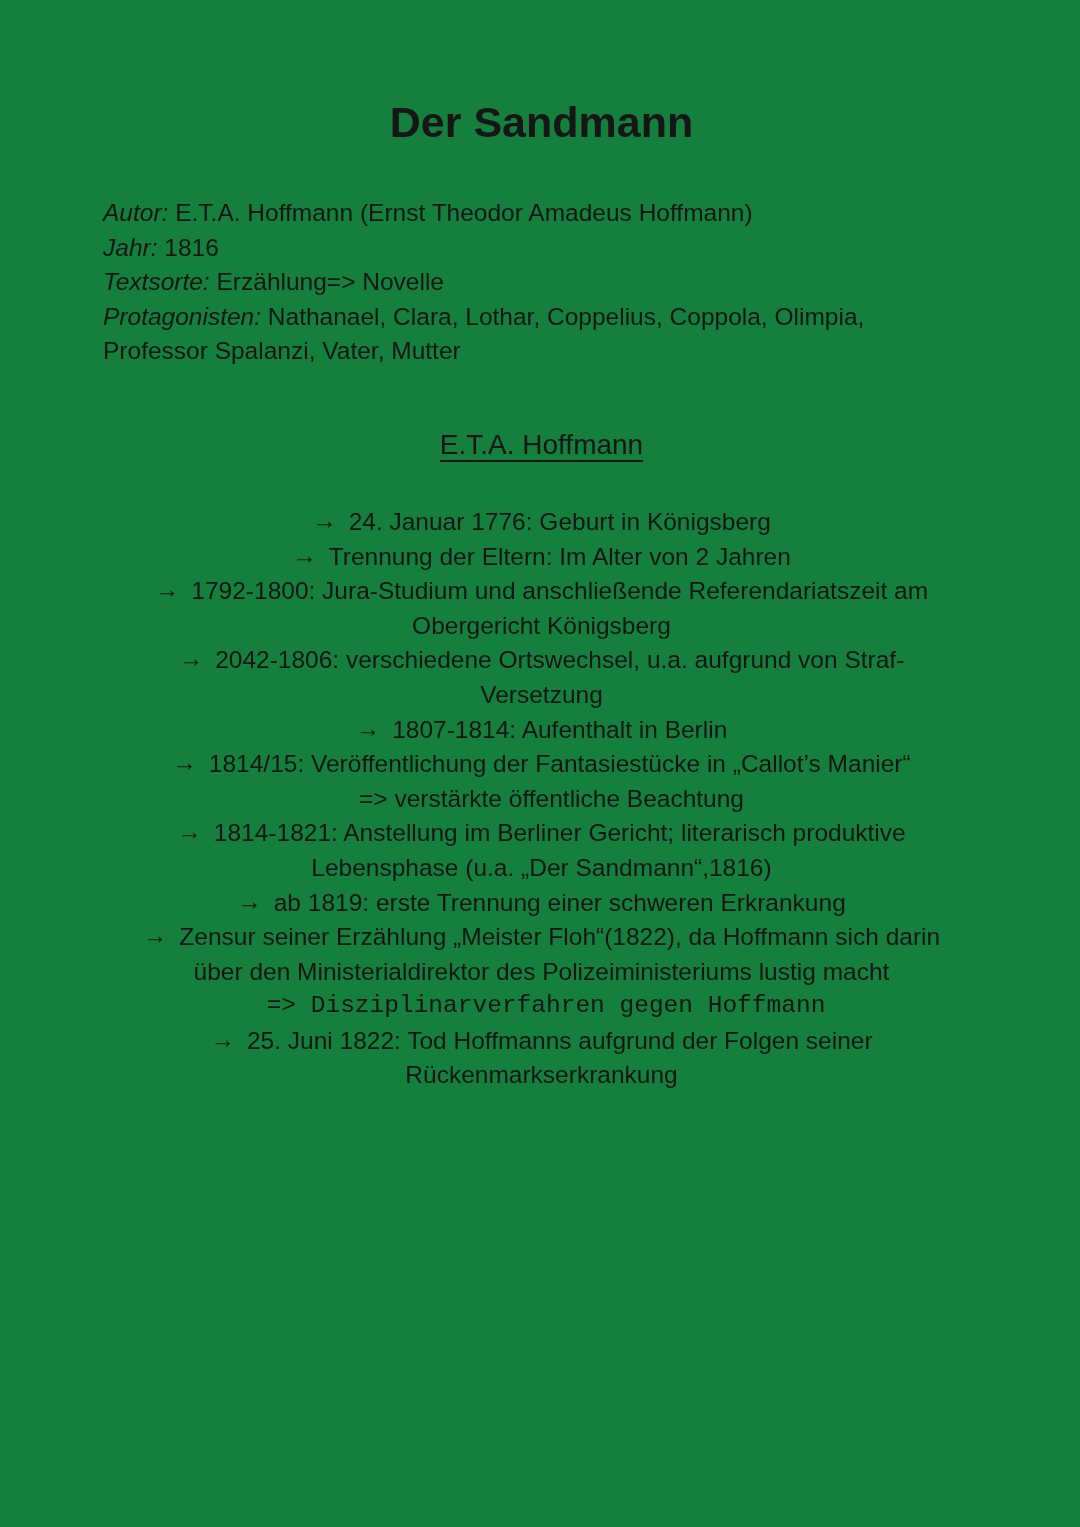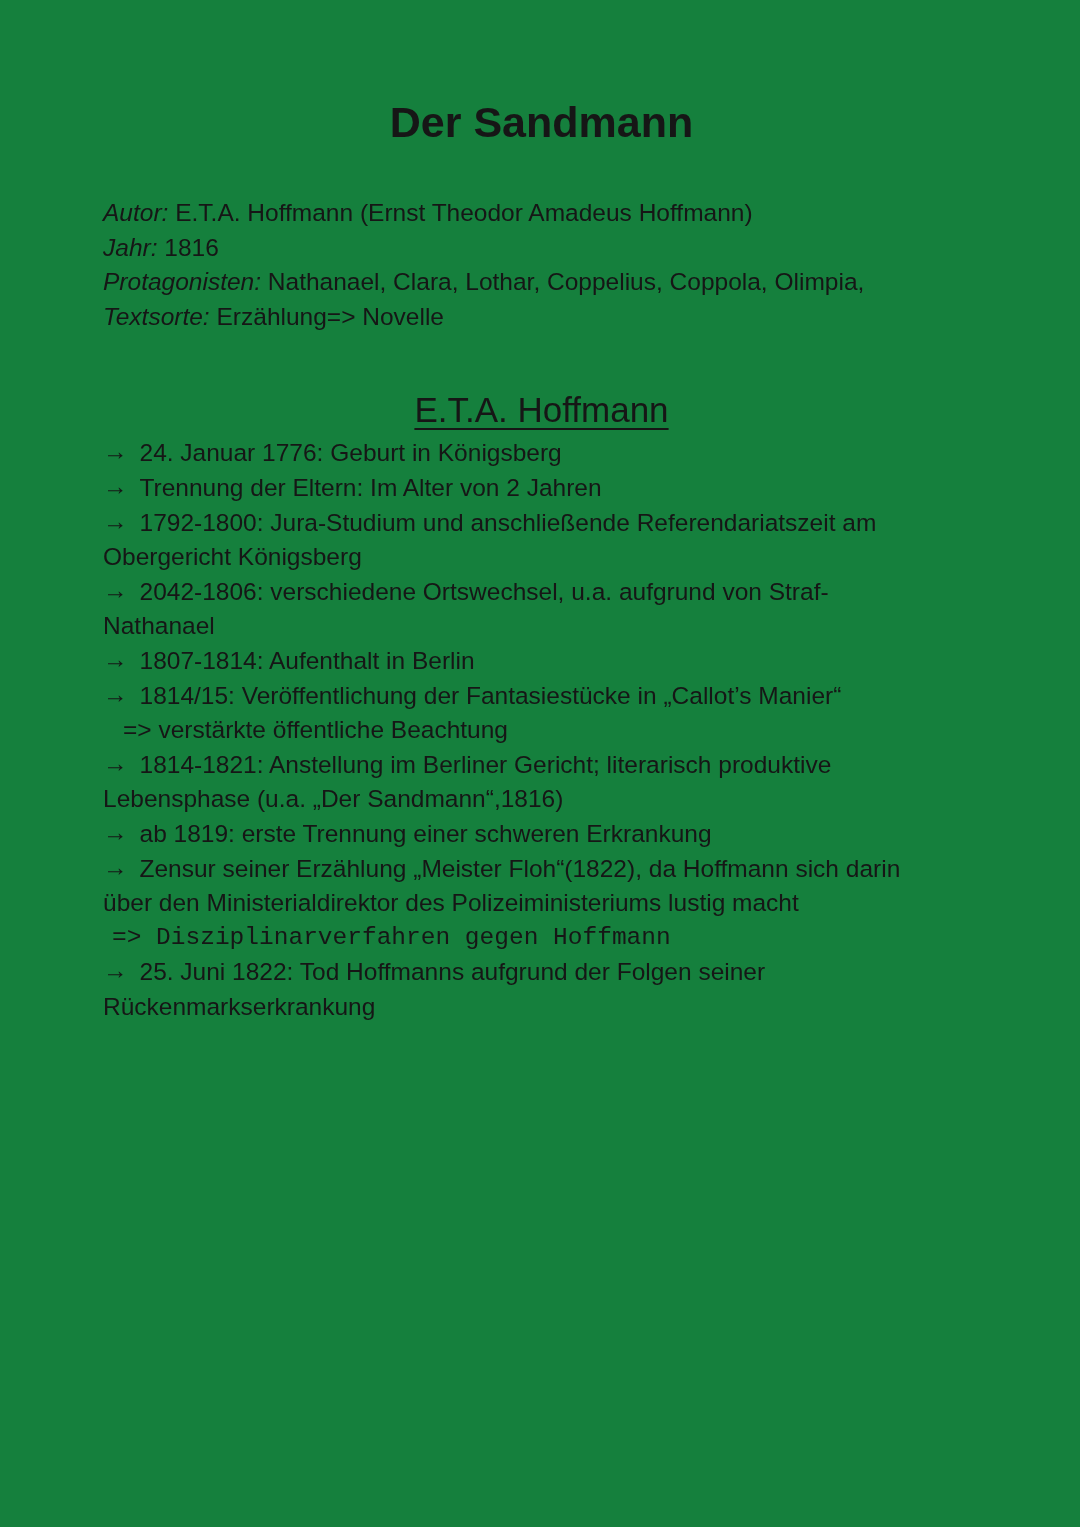--- a/index.html
+++ b/index.html
@@ -32,32 +32,34 @@
     letter-spacing: 0px;
   }
   .meta {
     margin-top: 48px;
     font-size: 24.5px;
     line-height: 34.6px;
   }
   .meta-line { margin: 0; }
   .meta-label { font-style: italic; }
   .section-heading {
-    margin: 58px 0 8px 0;
-    font-size: 35px;
+    margin: 58px 0 0 0;
+    font-size: 28px;
     line-height: 36px;
     font-weight: 400;
     text-align: center;
     text-decoration: underline;
     text-decoration-thickness: 2px;
     text-underline-offset: 6px;
   }
   .bio {
+    margin-top: 42px;
     font-size: 24.5px;
     line-height: 34.6px;
+    text-align: center;
   }
   .bio-item { margin: 0; }
   .line { margin: 0; }
   .arrow {
     display: inline-block;
     margin-right: 12px;
     transform: translateY(-1px);
   }
   .note-lg { padding-left: 20px; }
   .note-sm { padding-left: 9px; font-family: Liberation Mono, monospace; }
@@ -65,22 +67,23 @@
 </head>
 <body>
 
 <div class="page">
 
   <h1 class="title">Der Sandmann</h1>
 
   <section class="meta">
     <p class="meta-line"><span class="meta-label">Autor:</span> <span>E.T.A. Hoffmann (Ernst Theodor Amadeus Hoffmann)</span></p>
     <p class="meta-line"><span class="meta-label">Jahr:</span> <span>1816</span></p>
+    <p class="meta-line"><span class="meta-label">Textsorte:</span> <span>Erzählung=&gt; Novelle</span></p>
     <p class="meta-line"><span class="meta-label">Protagonisten:</span> <span>Nathanael, Clara, Lothar, Coppelius, Coppola, Olimpia,</span></p>
-    <p class="meta-line"><span class="meta-label">Textsorte:</span> <span>Erzählung=&gt; Novelle</span></p>
+    <p class="meta-line">Professor Spalanzi, Vater, Mutter</p>
   </section>
 
   <h2 class="section-heading">E.T.A. Hoffmann</h2>
 
   <section class="bio">
 
     <div class="bio-item">
       <p class="line"><span class="arrow">→</span><span>24. Januar 1776: Geburt in Königsberg</span></p>
     </div>
 
@@ -88,21 +91,21 @@
       <p class="line"><span class="arrow">→</span><span>Trennung der Eltern: Im Alter von 2 Jahren</span></p>
     </div>
 
     <div class="bio-item">
       <p class="line"><span class="arrow">→</span><span>1792-1800: Jura-Studium und anschließende Referendariatszeit am</span></p>
       <p class="line">Obergericht Königsberg</p>
     </div>
 
     <div class="bio-item">
       <p class="line"><span class="arrow">→</span><span>2042-1806: verschiedene Ortswechsel, u.a. aufgrund von Straf-</span></p>
-      <p class="line">Nathanael</p>
+      <p class="line">Versetzung</p>
     </div>
 
     <div class="bio-item">
       <p class="line"><span class="arrow">→</span><span>1807-1814: Aufenthalt in Berlin</span></p>
     </div>
 
     <div class="bio-item">
       <p class="line"><span class="arrow">→</span><span>1814/15: Veröffentlichung der Fantasiestücke in „Callot’s Manier“</span></p>
       <p class="line note-lg">=&gt; verstärkte öffentliche Beachtung</p>
     </div>

